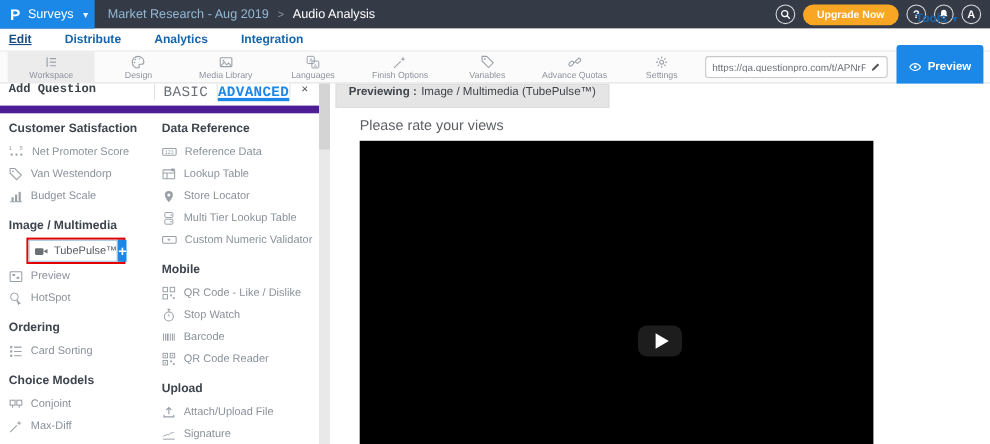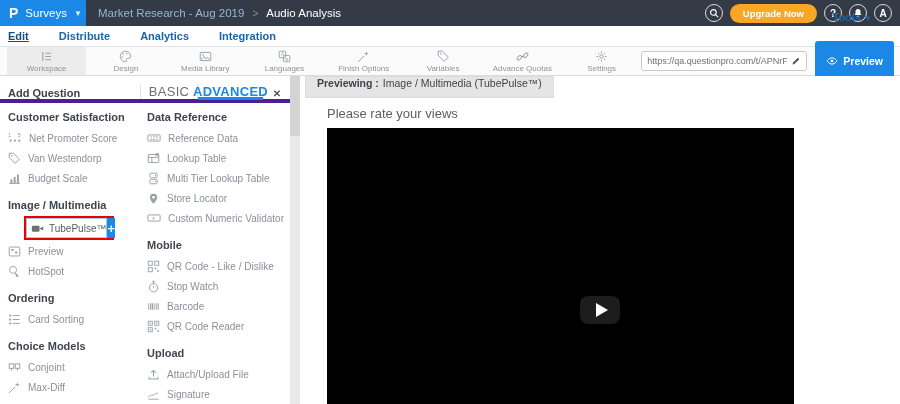--- a/index.html
+++ b/index.html
@@ -48,21 +48,21 @@
   .url-box input { flex:1; border:none; outline:none; font-size:9px; color:#6b7077;
     font-family:inherit; background:transparent; min-width:0; }
   .pencil { color:#555; display:flex; cursor:pointer; }
   .preview-btn { height:40px; background:#1b87e6; border:none; border-radius:3px; color:#fff;
     font-size:10.5px; font-weight:bold; display:flex; align-items:center; gap:5px;
     padding:0 11px; cursor:pointer; font-family:inherit; }
 
   
   .content { display:flex; height:328px; }
   .panel { width:290px; background:#fff; display:flex; flex-direction:column; }
-  .panel-header { height:27px; border-bottom:4px solid #4c1d95; display:flex; align-items:flex-end; flex:none; }
+  .panel-header { height:27px; border-bottom:7px solid #4c1d95; display:flex; align-items:flex-start; flex:none;font-family:Liberation Mono, monospace; }
   .panel-title { flex:1; font-size:11px; font-weight:bold; color:#3c424b; display:flex;
     align-items:center; padding-left:8px; }
   .ptab { border-left:1px solid #e3e3e3; display:flex; align-items:center; justify-content:center;
     font-size:13px; color:#6b7077; cursor:pointer; position:relative; letter-spacing:.3px; }
   .ptab.w1 { width:57px; } .ptab.w2 { width:66px; } .ptab.w3 { width:60px; }
   .ptab.active { color:#1b87e6; font-weight:bold; }
   .ptab.active::after { content:''; position:absolute; left:0; right:0; bottom:-1px; height:3px; background:#1b87e6; }
   .ptab-close { width:27px; border-left:1px solid #e3e3e3; display:flex; align-items:center;
     justify-content:center; color:#555; font-size:10px; font-weight:bold; cursor:pointer; }
   .panel-body { display:flex; flex:1; overflow:hidden; }
@@ -367,37 +367,37 @@
                 <svg width="13" height="13" viewBox="0 0 16 16" fill="none" stroke="currentColor" stroke-width="1.2">
                   <rect x="1.5" y="3" width="13" height="10" rx="1"></rect>
                   <path d="M1.5 6.5h13M6 6.5V13"></path>
                   <rect x="10.5" y="1.5" width="4" height="3" fill="currentColor" stroke="none"></rect>
                 </svg>
               </span>
             <span>Lookup Table</span>
           </div>
           <div class="item">
             <span class="ic">
+                <svg width="13" height="13" viewBox="0 0 16 16" fill="currentColor">
+                  <path d="M8 14.5S3.5 9.8 3.5 6.5a4.5 4.5 0 0 1 9 0C12.5 9.8 8 14.5 8 14.5z"></path>
+                  <circle cx="8" cy="6.5" r="1.7" fill="#fff"></circle>
+                </svg>
+              </span>
+            <span>Store Locator</span>
+          </div>
+          <div class="item">
+            <span class="ic">
                 <svg width="13" height="13" viewBox="0 0 16 16" fill="none" stroke="currentColor" stroke-width="1.1">
                   <rect x="3.5" y="1.5" width="9" height="5.5" rx="1"></rect>
                   <rect x="3.5" y="9" width="9" height="5.5" rx="1"></rect>
                   <circle cx="10.5" cy="4.2" r=".9" fill="currentColor" stroke="none"></circle>
                   <circle cx="10.5" cy="11.8" r=".9" fill="currentColor" stroke="none"></circle>
                 </svg>
               </span>
             <span>Multi Tier Lookup Table</span>
-          </div>
-          <div class="item">
-            <span class="ic">
-                <svg width="13" height="13" viewBox="0 0 16 16" fill="currentColor">
-                  <path d="M8 14.5S3.5 9.8 3.5 6.5a4.5 4.5 0 0 1 9 0C12.5 9.8 8 14.5 8 14.5z"></path>
-                  <circle cx="8" cy="6.5" r="1.7" fill="#fff"></circle>
-                </svg>
-              </span>
-            <span>Store Locator</span>
           </div>
           <div class="item">
             <span class="ic">
                 <svg width="14" height="14" viewBox="0 0 16 16" fill="none" stroke="currentColor" stroke-width="1.1">
                   <rect x="1" y="4.5" width="14" height="7" rx="1"></rect>
                   <text x="5.8" y="12" font-size="9" fill="currentColor" stroke="none">*</text>
                 </svg>
               </span>
             <span>Custom Numeric Validator</span>
           </div>

